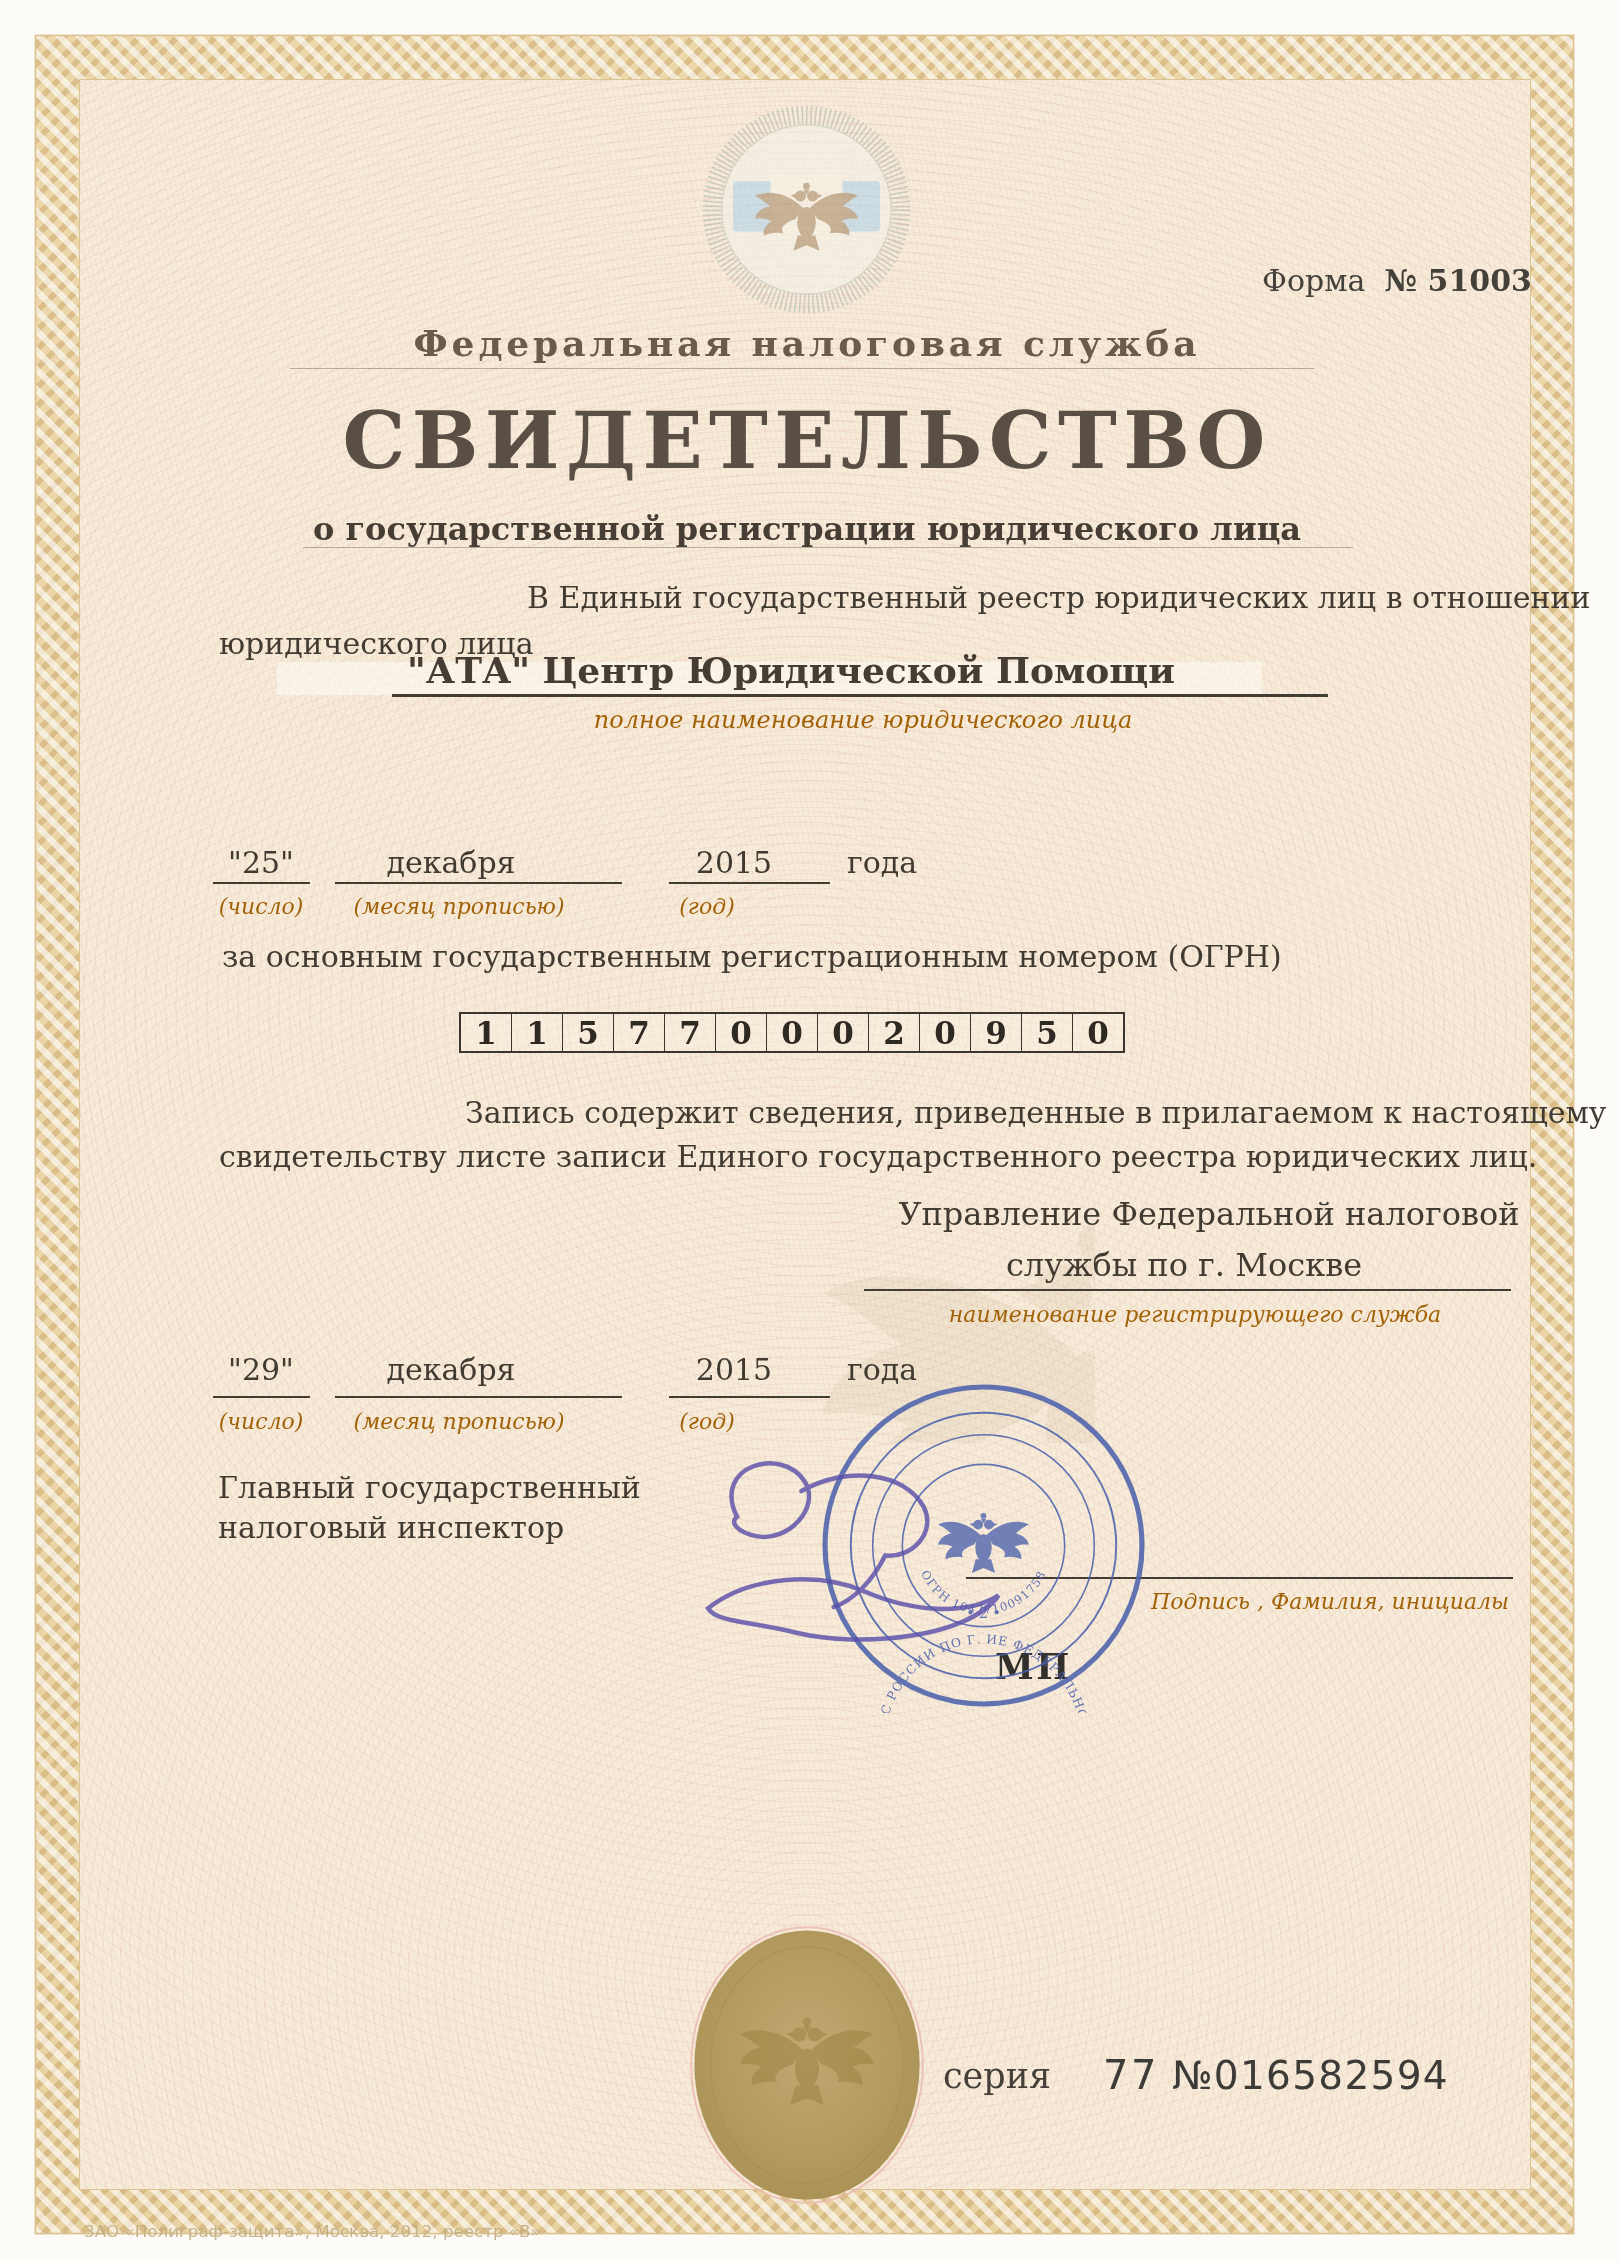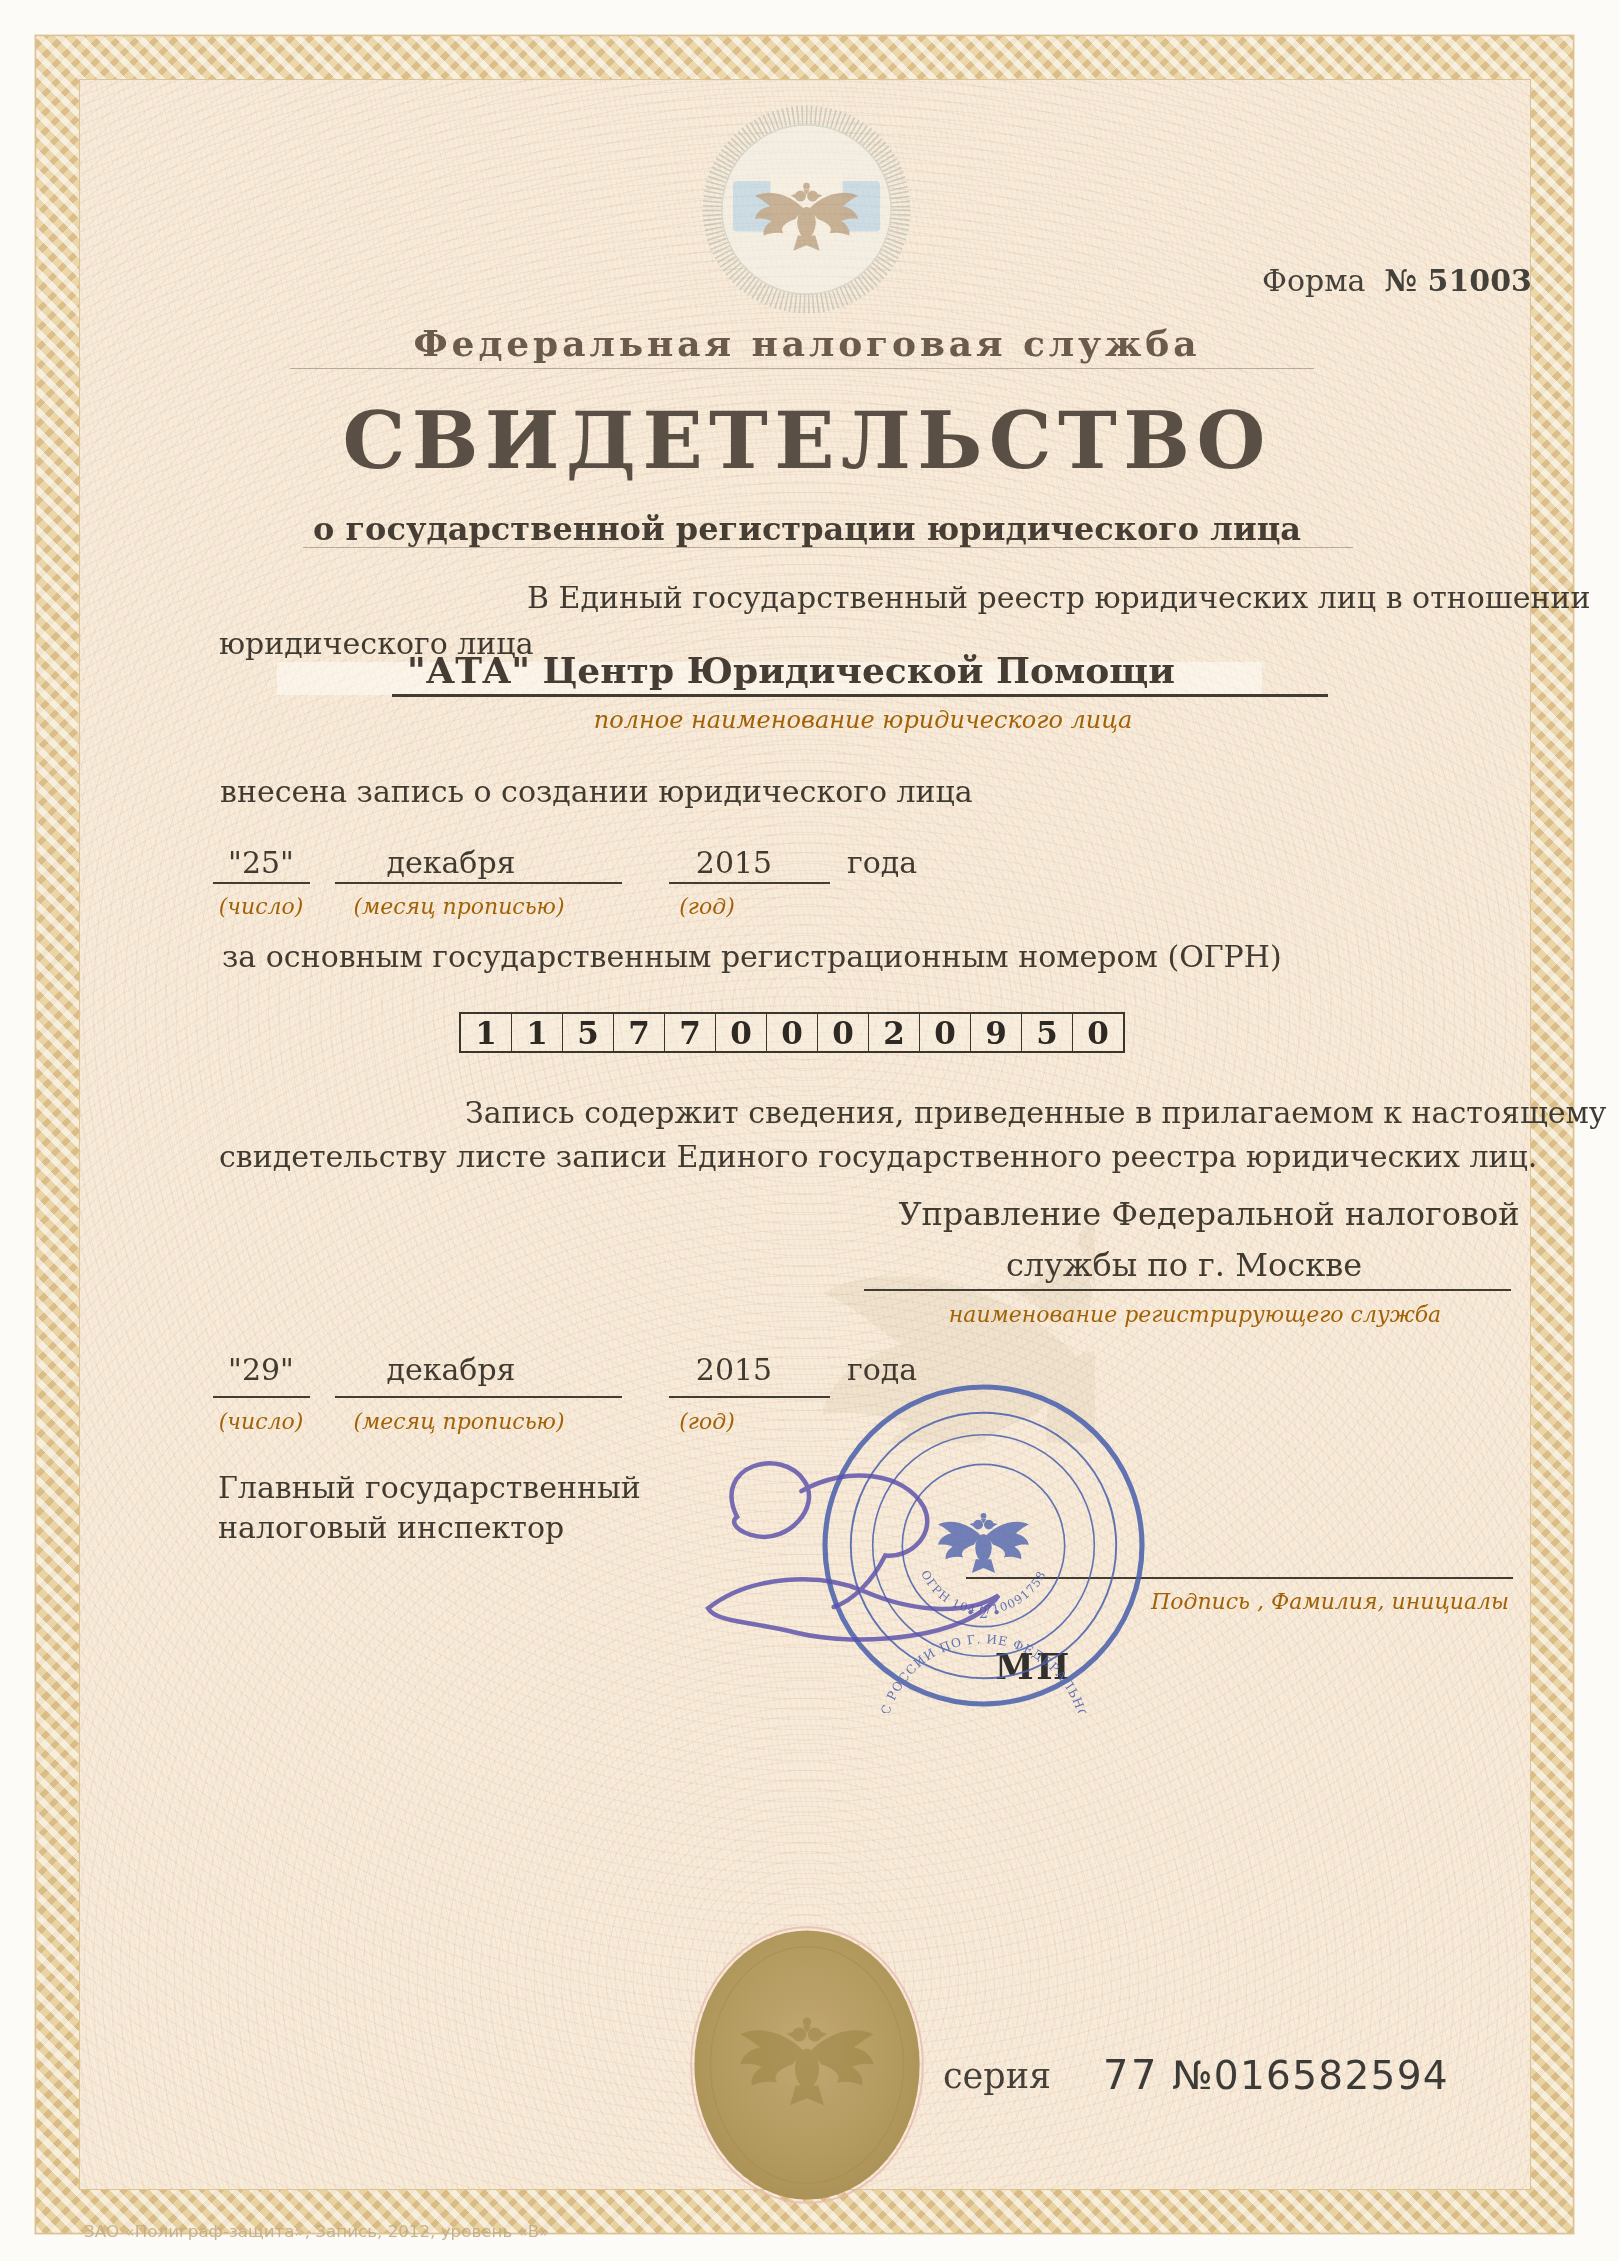--- a/index.html
+++ b/index.html
@@ -102,21 +102,20 @@
   <div class="rule" style="left:303px;top:547px;width:1050px"></div>
 
   <div class="t body-t" style="left:527px;top:580px">В Единый государственный реестр юридических лиц в отношении</div>
   <div class="t body-t" style="left:219px;top:626px">юридического лица</div>
 
   <div style="position:absolute;left:277px;top:662px;width:985px;height:33px;background:rgba(255,252,246,.55)"></div>
   <div class="t c b" style="left:791px;top:649px;font-size:36px;color:#453c34">"АТА" Центр Юридической Помощи</div>
   <div class="ul" style="left:392px;top:694px;width:936px;height:2.6px"></div>
   <div class="t c cap" style="left:863px;top:706px;font-size:24px">полное наименование юридического лица</div>
 
-  <div class="t body-t" style="left:220px;top:774px">внесена запись о создании юридического лица</div>
 
   <div class="t c body-t" style="left:261px;top:845px">"25"</div>
   <div class="t c body-t" style="left:451px;top:845px">декабря</div>
   <div class="t c body-t" style="left:734px;top:845px">2015</div>
   <div class="t body-t" style="left:847px;top:845px">года</div>
   <div class="ul" style="left:213px;top:882px;width:97px"></div>
   <div class="ul" style="left:335px;top:882px;width:287px"></div>
   <div class="ul" style="left:669px;top:882px;width:161px"></div>
   <div class="t c cap" style="left:261px;top:894px">(число)</div>
   <div class="t c cap" style="left:459px;top:894px">(месяц прописью)</div>
@@ -209,16 +208,16 @@
     <ellipse cx="183" cy="216" rx="180" ry="214" fill="none" stroke="#e9b5ae" stroke-width="3" opacity=".75"></ellipse>
     <ellipse cx="183" cy="216" rx="175" ry="209" fill="url(#goldg)"></ellipse>
     <ellipse cx="183" cy="216" rx="150" ry="184" fill="none" stroke="#a68c50" stroke-width="2" opacity=".6"></ellipse>
     <use href="#dbl-eagle" xlink:href="#dbl-eagle" x="73" y="96" width="220" height="220" fill="#97803f" opacity=".5"></use>
   </svg>
 
   <div class="t" style="left:943px;top:2056px;font-size:35px;color:#443f39">серия</div>
   <div class="t series" style="left:1103px;top:2052px;font-size:40px;letter-spacing:2.6px">77</div>
   <div class="t series" style="left:1172px;top:2053px;font-size:39px;letter-spacing:1.3px">№016582594</div>
 
-  <div class="t footer-note" style="left:84px;top:2221px">ЗАО «Полиграф-защита», Запись, 2012, уровень «В»</div>
+  <div class="t footer-note" style="left:84px;top:2221px">ЗАО «Полиграф-защита», Москва, 2012, реестр «В»</div>
 
 </div>
 
 
 </body></html>

